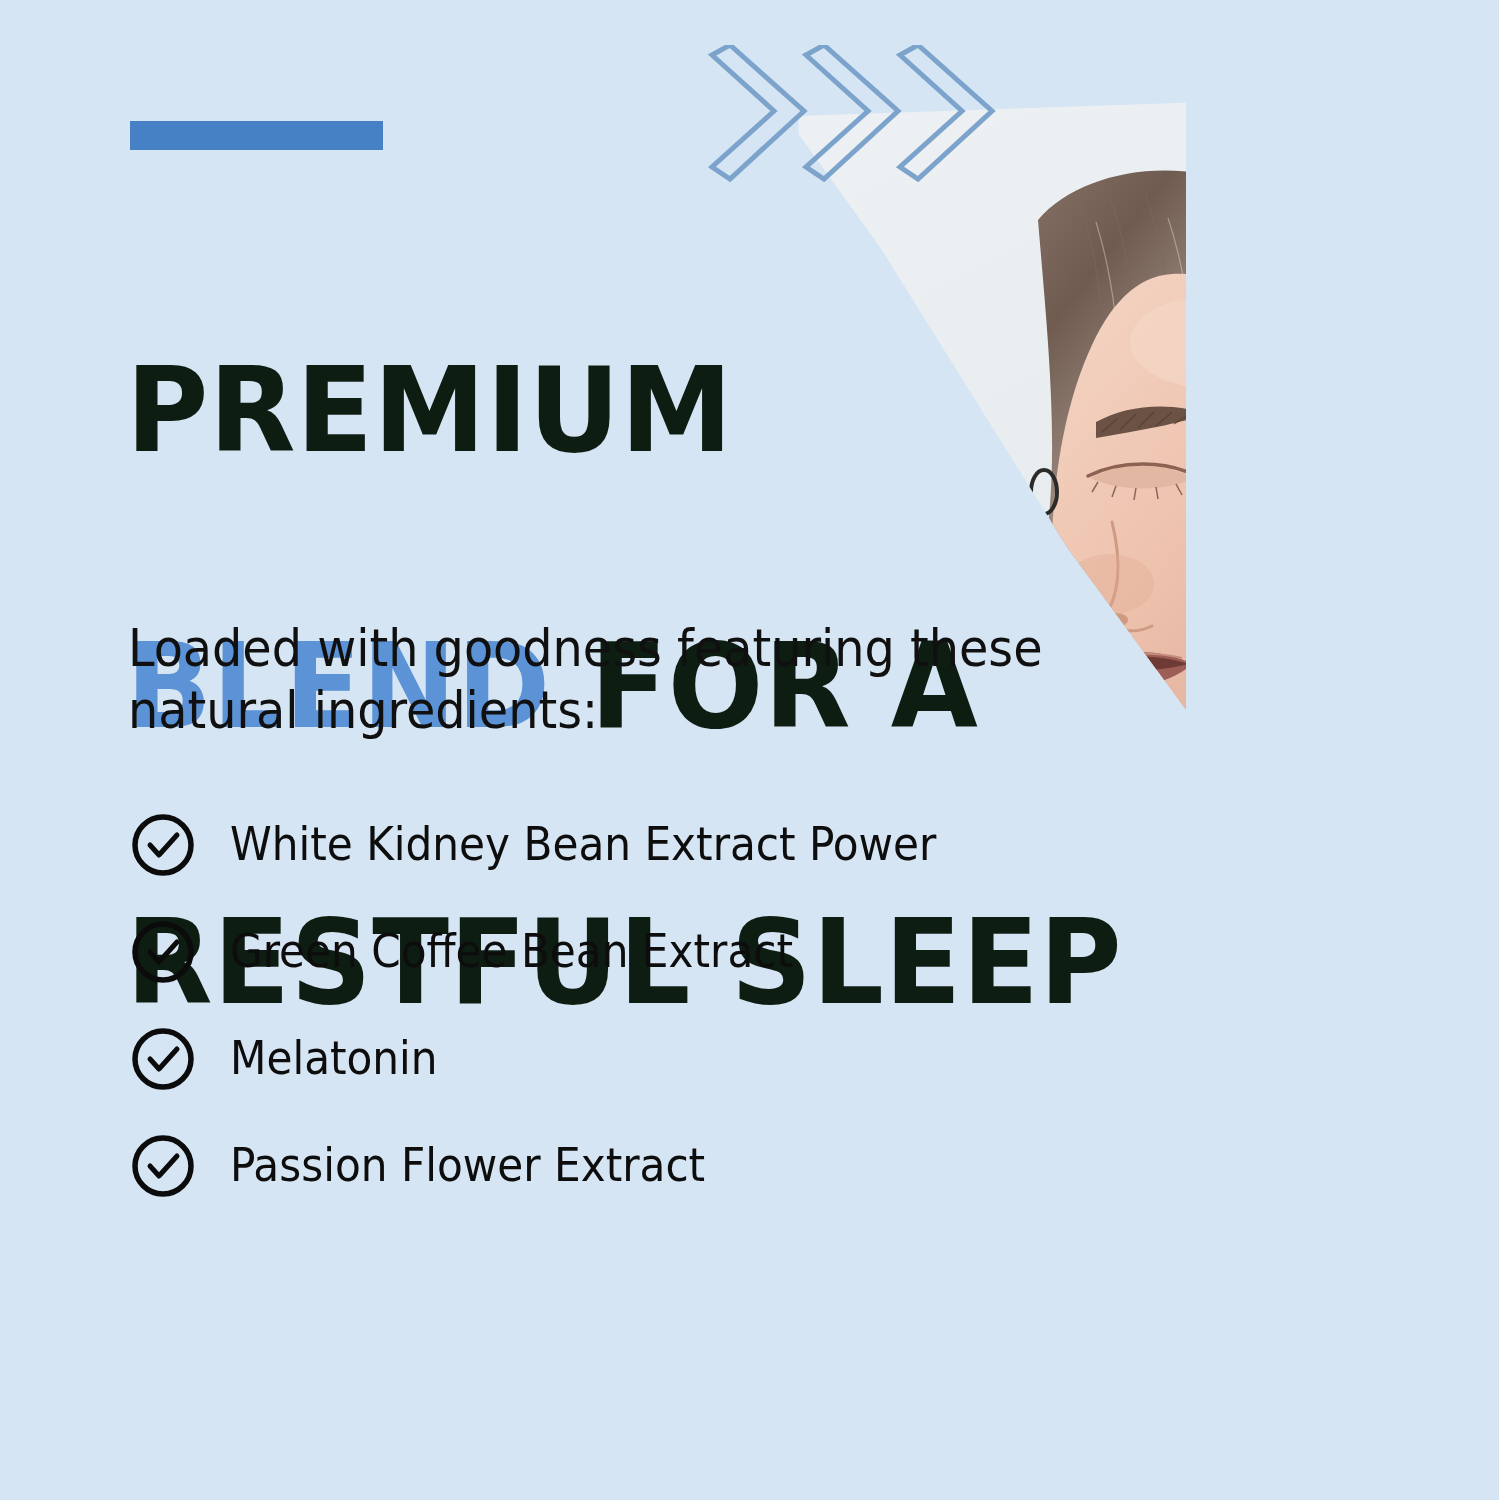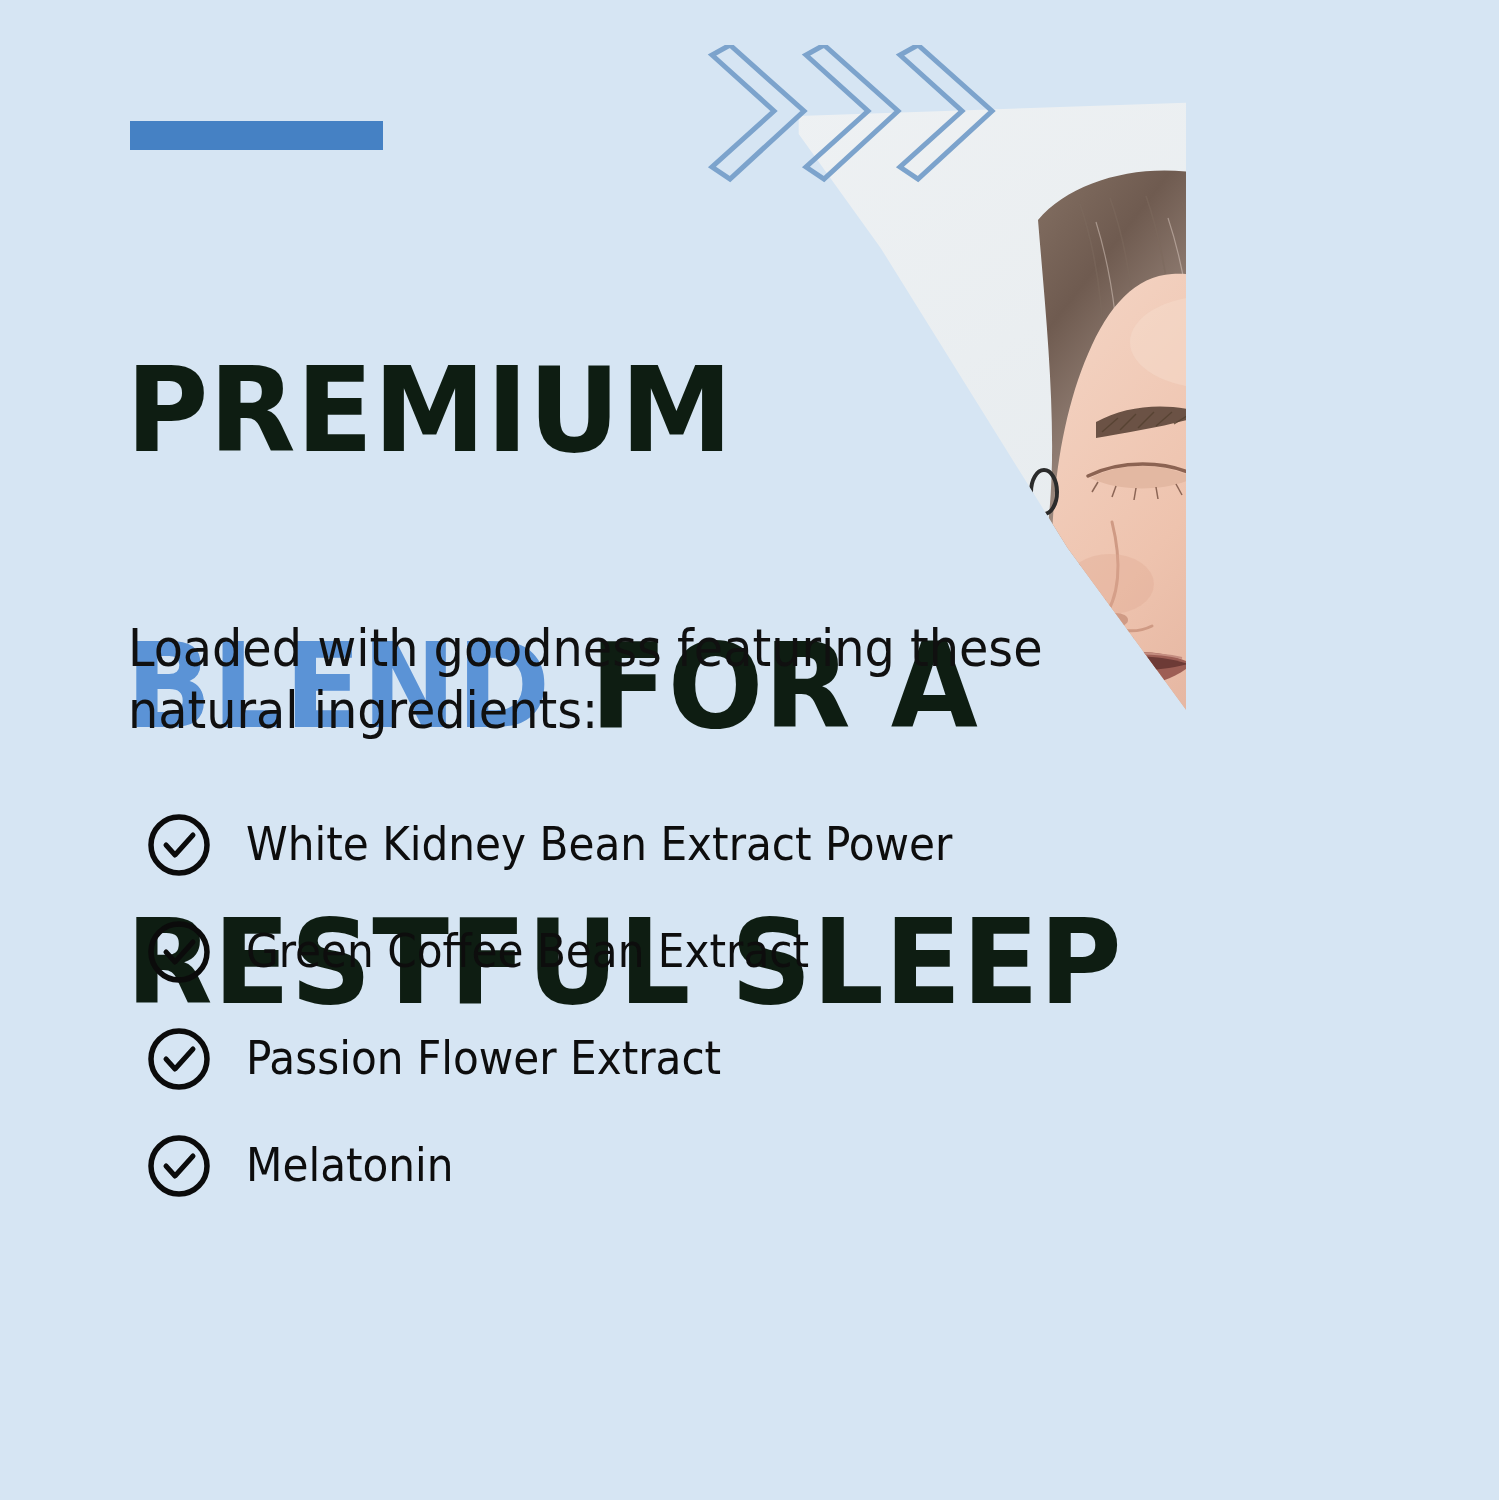--- a/index.html
+++ b/index.html
@@ -45,21 +45,21 @@
   }
   .headline .hl-blue{color:#5b93d6;}
 
   .subhead{
     position:absolute;left:128px;top:617px;width:930px;
     font-family:"Liberation Sans Narrow","DejaVu Sans Condensed","Liberation Sans", sans-serif;
     font-size:52px;line-height:62px;font-weight:500;color:#101010;
     transform:scaleX(1.02);transform-origin:left top;
   }
 
-  .ing-list{position:absolute;left:144px;top:812px;width:960px;}
+  .ing-list{position:absolute;left:128px;top:812px;width:960px;}
   .ing-item{position:relative;height:107px;display:flex;align-items:flex-start;}
   .ing-icon{
     position:absolute;left:2px;top:0;width:66px;height:66px;flex:0 0 66px;
   }
   .ing-icon svg{display:block;width:66px;height:66px;}
   .ing-label{
     margin-left:102px;
     font-family:"Liberation Sans Narrow","DejaVu Sans Condensed","Liberation Sans", sans-serif;
     font-size:46px;line-height:64px;font-weight:500;color:#0d0d0d;
     transform:scaleX(1.02);transform-origin:left top;
@@ -274,28 +274,28 @@
 
 
 
     <div class="ing-item">
       <span class="ing-icon">
         <svg viewBox="0 0 66 66">
             <circle cx="33" cy="33" r="28" fill="none" stroke="#0b0b0b" stroke-width="5.5"></circle>
             <path d="M20 33 L 29 43 L 47 23" fill="none" stroke="#0b0b0b" stroke-width="5" stroke-linecap="round" stroke-linejoin="round"></path>
           </svg>
       </span>
-      <span class="ing-label">Passion Flower Extract</span>
+      <span class="ing-label">Melatonin</span>
     </div>
 
     <div class="ing-item">
       <span class="ing-icon">
         <svg viewBox="0 0 66 66">
             <circle cx="33" cy="33" r="28" fill="none" stroke="#0b0b0b" stroke-width="5.5"></circle>
             <path d="M20 33 L 29 43 L 47 23" fill="none" stroke="#0b0b0b" stroke-width="5" stroke-linecap="round" stroke-linejoin="round"></path>
           </svg>
       </span>
-      <span class="ing-label">Melatonin</span>
+      <span class="ing-label">Passion Flower Extract</span>
     </div>
 
   </div>
 
 </div>
 
 </body></html>

